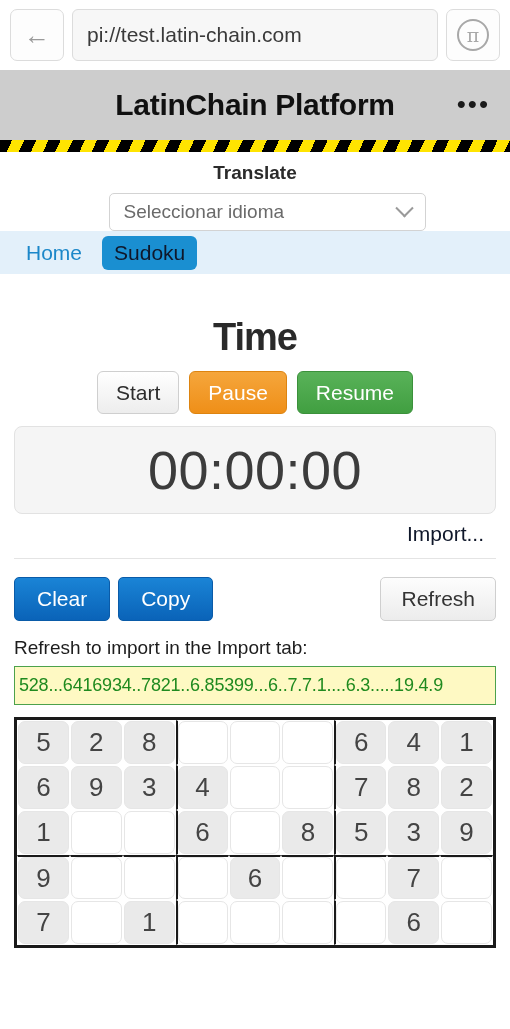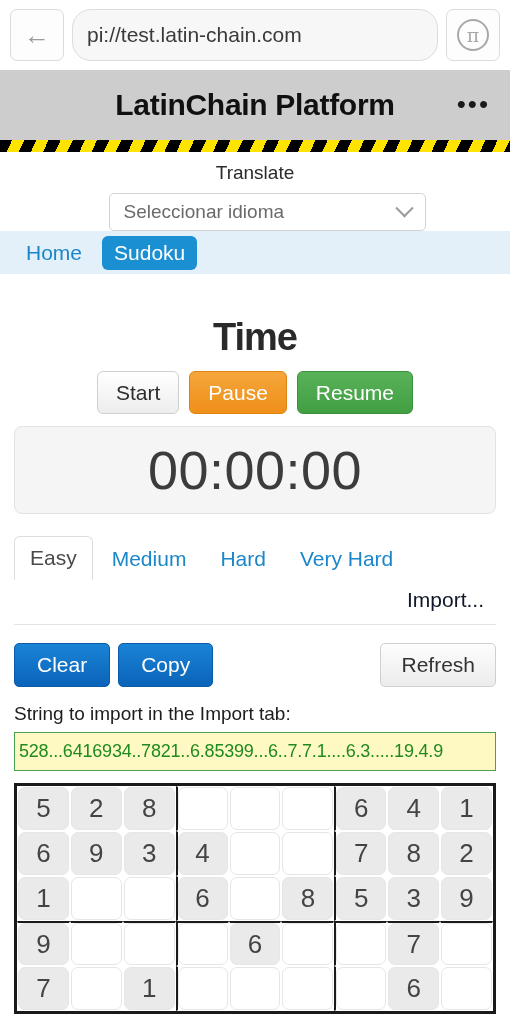--- a/index.html
+++ b/index.html
@@ -25,21 +25,21 @@
     border-radius: 7px;
     background: #fdfdfd;
     display: flex; align-items: center; justify-content: center;
     color: #9b9b9b;
     font-size: 26px;
     line-height: 1;
   }
   .url-field {
     flex: 1; height: 52px;
     border: 1px solid #dcdcdc;
-    border-radius: 19px;
+    border-radius: 6px;
     background: #f7f7f7;
     display: flex; align-items: center;
     padding: 0 14px;
     font-size: 21px;
     color: #3a3a3a;
     overflow: hidden;
     white-space: nowrap;
   }
   .pi-btn {
     width: 54px; height: 52px;
@@ -96,21 +96,21 @@
   }
 
   
   .translate-wrap {
     padding-top: 10px;
     text-align: center;
     background: #ffffff;
   }
   .translate-label {
     font-size: 19px;
-    font-weight: normal;
+    font-weight: bold;
     color: #2b2b2b;
   }
   .lang-select {
     width: 317px;
     height: 38px;
     margin-top: 9px;
     border: 1px solid #d3d3d3;
     border-radius: 5px;
     background: #ffffff;
     display: flex;
@@ -137,21 +137,21 @@
     gap: 8px;
   }
   .nav-link {
     font-size: 21px;
     color: #1b87c9;
     padding: 5px 12px;
     border-radius: 6px;
   }
   .nav-link.active {
     background: #1a8fd1;
-    color: #ffffff;
+    color: #0f172a;
   }
 
   
   .page { padding: 0 14px; background: #ffffff; }
 
   .page-title {
     text-align: center;
     font-size: 38px;
     font-weight: bold;
     color: #2a2a2a;
@@ -351,41 +351,35 @@
   <div class="page-title">Time</div>
 
   <div class="timer-btns">
     <div class="tbtn tbtn-start">Start</div>
     <div class="tbtn tbtn-pause">Pause</div>
     <div class="tbtn tbtn-resume">Resume</div>
   </div>
 
   <div class="timer-display">00:00:00</div>
 
-  <div class="tabs">
-    <div class="tab active">Easy</div>
-    <div class="tab">Medium</div>
-    <div class="tab">Hard</div>
-    <div class="tab">Very Hard</div>
-  </div>
 
   <div class="import-row">
     <span class="import-link">Import...</span>
   </div>
 
   <div class="rule"></div>
 
   <div class="actions">
     <div class="btn-blue">Clear</div>
     <div class="btn-blue">Copy</div>
     <div class="spacer"></div>
     <div class="btn-gray">Refresh</div>
   </div>
 
-  <div class="import-caption">String to import in the Import tab:</div>
+  <div class="import-caption">Refresh to import in the Import tab:</div>
   <div class="import-string">528...6416934..7821..6.85399...6..7.7.1....6.3.....19.4.9</div>
 
   <div class="grid-wrap">
     <div class="grid" id="sudoku-grid">
         <div class="cell filled">
           <div class="pad">5</div>
         </div>
         <div class="cell filled">
           <div class="pad">2</div>
         </div>

